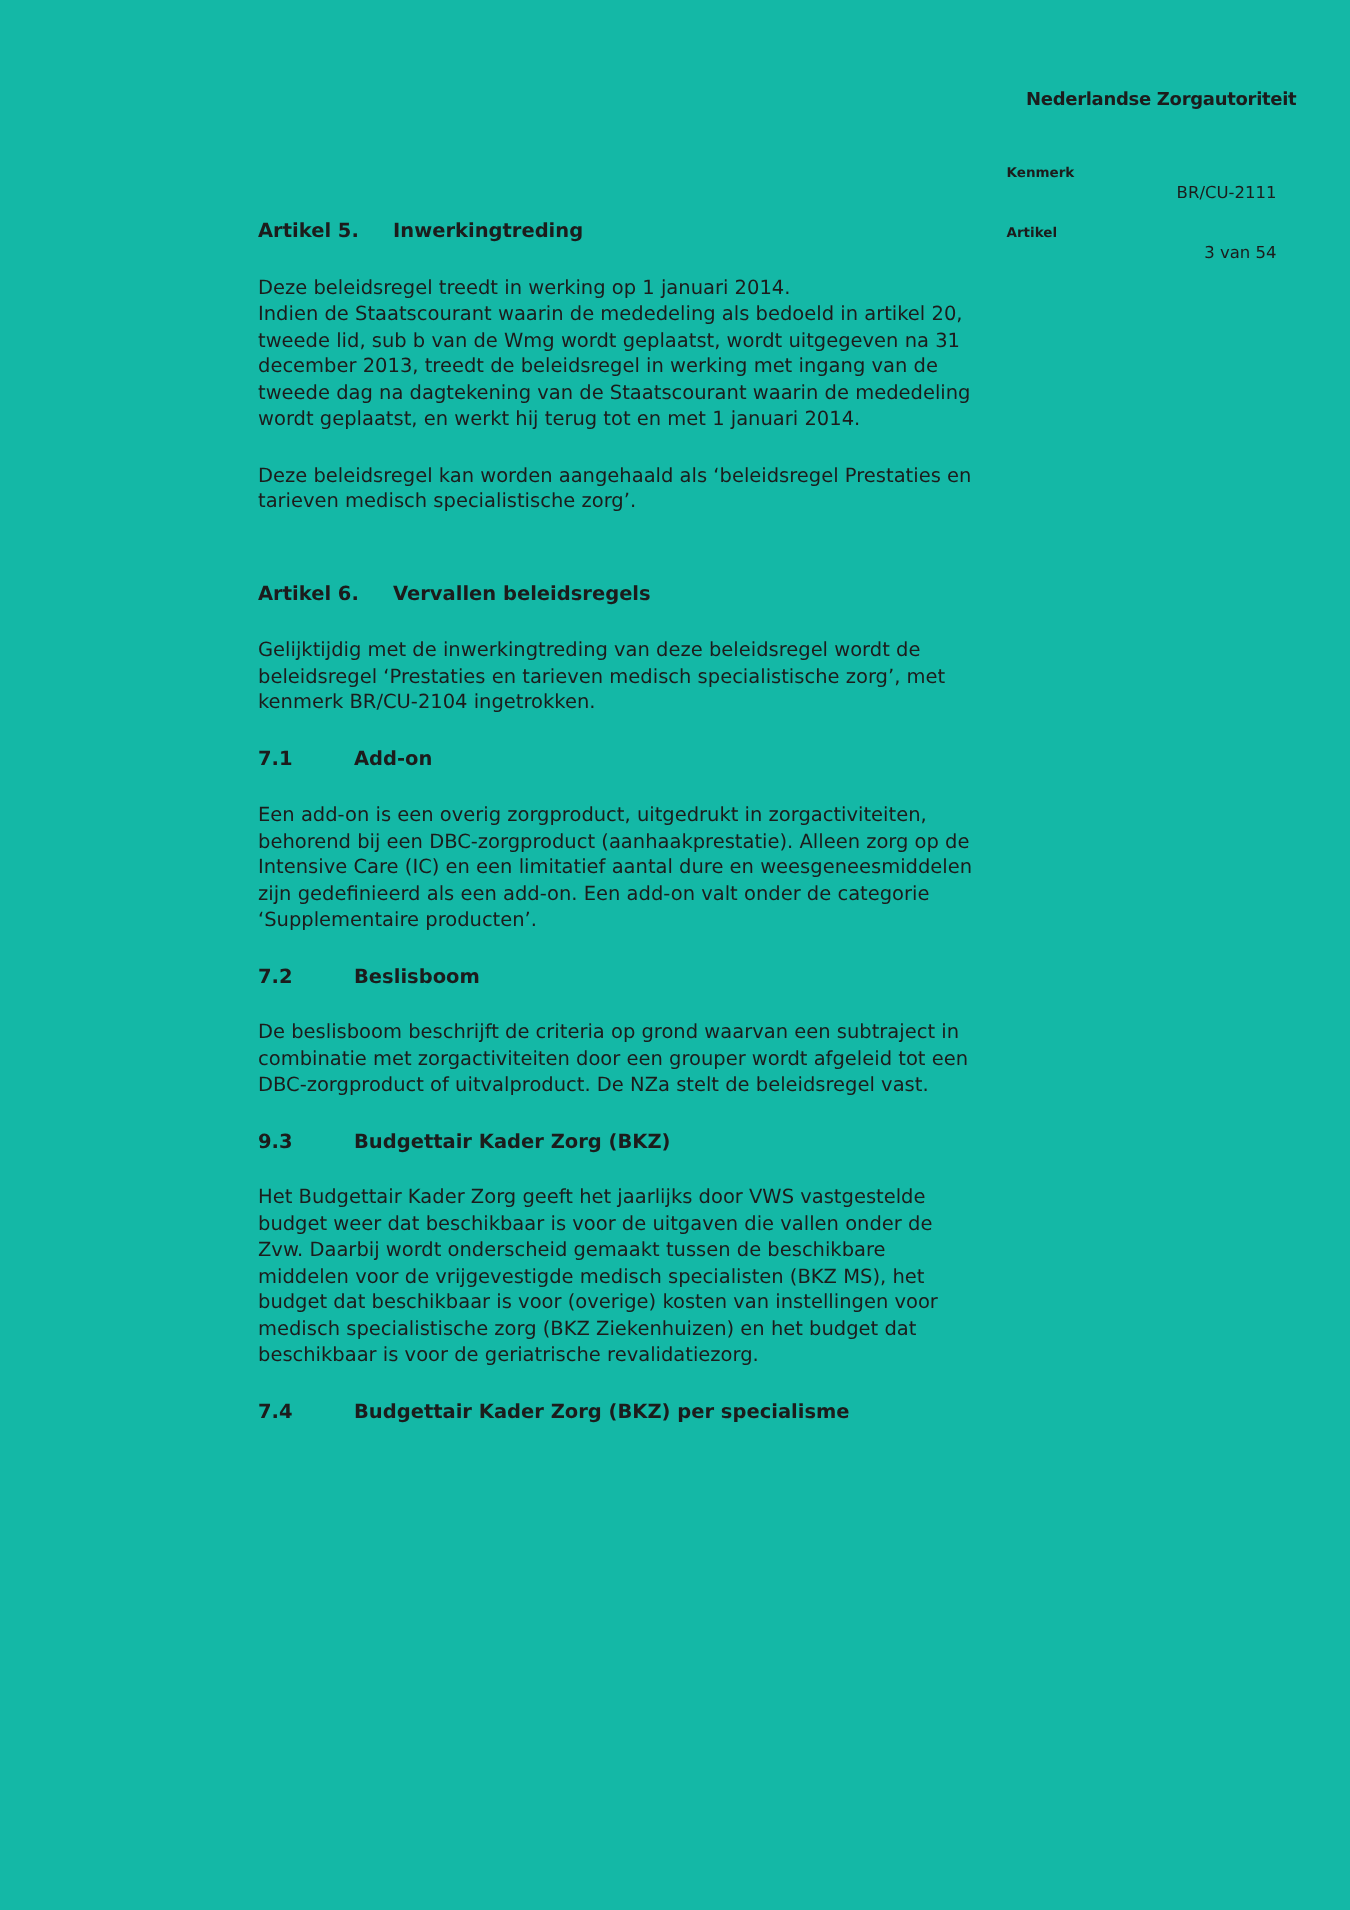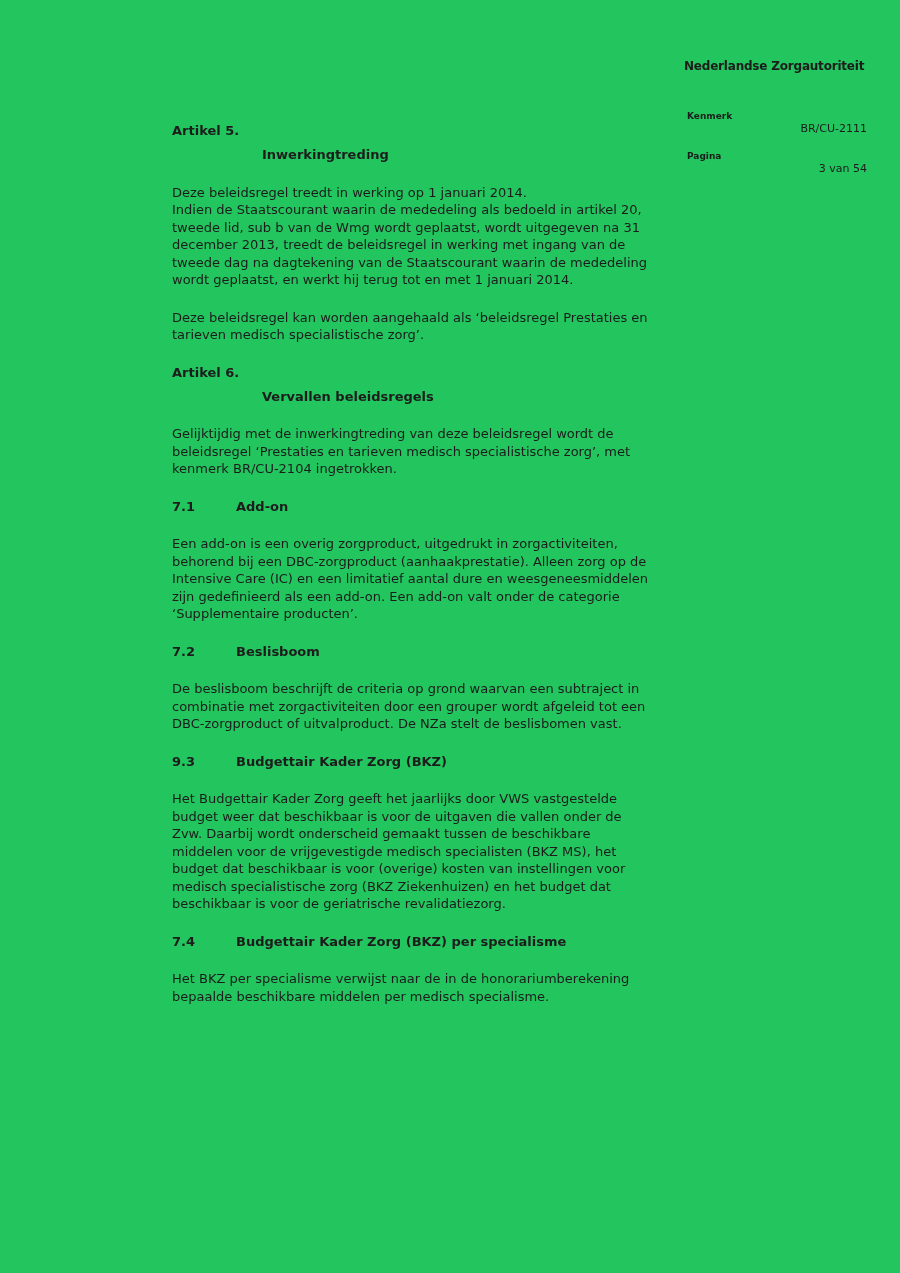--- a/index.html
+++ b/index.html
@@ -1,51 +1,51 @@
 <!DOCTYPE html>
 <html><head>
 <meta charset="utf-8">
 <style>
   html,body{margin:0;padding:0;background:#e8e8e8;}
   .page{
     position:relative;
     width:900px;height:1273px;
     margin:0 auto;
-    background:#22c55e;
+    background:#14b8a6;
     font-family:"DejaVu Sans","Liberation Sans",sans-serif;
     color:#1c1c1c;
     overflow:hidden;
   }
   .org-name{
     position:absolute;left:684px;top:59px;
     font-size:12px;font-weight:bold;
     letter-spacing:-0.2px;
     white-space:nowrap;
   }
   .meta{
-    position:absolute;left:687px;top:110px;
+    position:absolute;left:671px;top:110px;
     width:180px;
   }
   .meta .label{
     font-size:9px;font-weight:bold;line-height:12px;
   }
   .meta .value{
     font-size:11px;line-height:13px;
     margin-bottom:15px;
     white-space:nowrap;
     text-align:right;
   }
   .content{
     position:absolute;left:172px;top:122px;width:720px;
     font-size:13px;line-height:17.5px;
   }
   .heading{
     display:flex;
     margin:0 0 20px 0;
-    font-size:13px;line-height:17.5px;
+    font-size:13px;line-height:17.5px;align-items:flex-end;
   }
   .heading .hnum{flex:none;font-weight:bold;}
   .heading.article .hnum{width:90px;}
   .heading.article .htitle{font-weight:bold;margin-top:24px;}
   .heading.sub .hnum{width:64px;}
   .heading.sub .htitle{font-weight:bold;}
   .para{
     margin:0 0 20px 0;
     white-space:pre-line;
   }
@@ -54,21 +54,21 @@
 </head>
 <body>
 
 <div class="page">
 
   <div class="org-name">Nederlandse Zorgautoriteit</div>
 
   <div class="meta">
     <div class="label">Kenmerk</div>
     <div class="value">BR/CU-2111</div>
-    <div class="label">Pagina</div>
+    <div class="label">Artikel</div>
     <div class="value">3 van 54</div>
   </div>
 
   <div class="content">
 
     <div class="heading article">
       <span class="hnum">Artikel 5.</span>
       <span class="htitle">Inwerkingtreding</span>
     </div>
     <p class="para">Deze beleidsregel treedt in werking op 1 januari 2014.
@@ -98,36 +98,34 @@
 Intensive Care (IC) en een limitatief aantal dure en weesgeneesmiddelen
 zijn gedefinieerd als een add-on. Een add-on valt onder de categorie
 ‘Supplementaire producten’.</p>
 
     <div class="heading sub">
       <span class="hnum">7.2</span>
       <span class="htitle">Beslisboom</span>
     </div>
     <p class="para">De beslisboom beschrijft de criteria op grond waarvan een subtraject in
 combinatie met zorgactiviteiten door een grouper wordt afgeleid tot een
-DBC-zorgproduct of uitvalproduct. De NZa stelt de beslisbomen vast.</p>
+DBC-zorgproduct of uitvalproduct. De NZa stelt de beleidsregel vast.</p>
 
     <div class="heading sub">
       <span class="hnum">9.3</span>
       <span class="htitle">Budgettair Kader Zorg (BKZ)</span>
     </div>
     <p class="para">Het Budgettair Kader Zorg geeft het jaarlijks door VWS vastgestelde
 budget weer dat beschikbaar is voor de uitgaven die vallen onder de
 Zvw. Daarbij wordt onderscheid gemaakt tussen de beschikbare
 middelen voor de vrijgevestigde medisch specialisten (BKZ MS), het
 budget dat beschikbaar is voor (overige) kosten van instellingen voor
 medisch specialistische zorg (BKZ Ziekenhuizen) en het budget dat
 beschikbaar is voor de geriatrische revalidatiezorg.</p>
 
     <div class="heading sub">
       <span class="hnum">7.4</span>
       <span class="htitle">Budgettair Kader Zorg (BKZ) per specialisme</span>
     </div>
-    <p class="para">Het BKZ per specialisme verwijst naar de in de honorariumberekening
-bepaalde beschikbare middelen per medisch specialisme.</p>
 
   </div>
 
 </div>
 
 </body></html>

